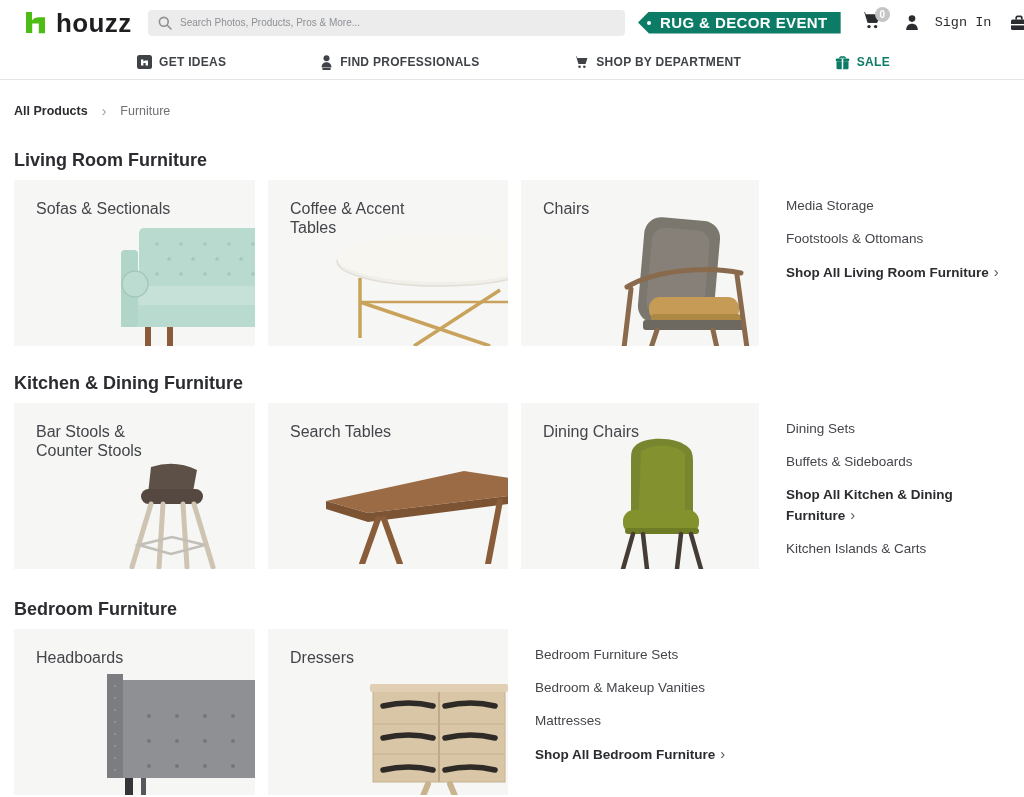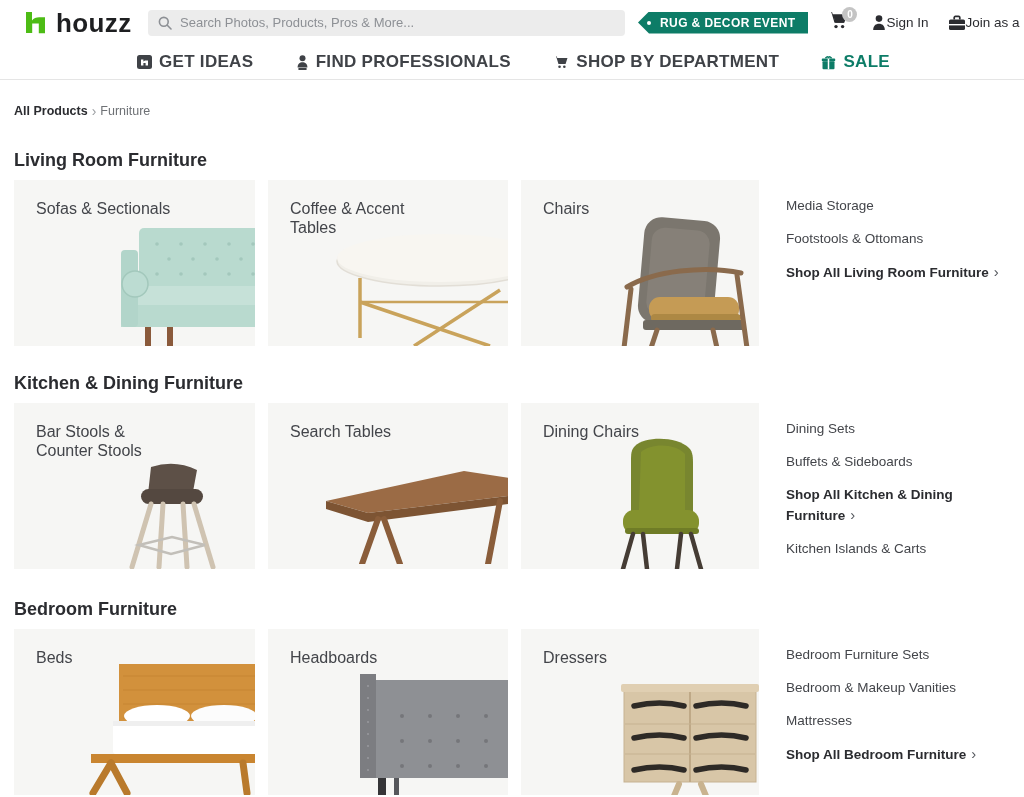--- a/index.html
+++ b/index.html
@@ -9,51 +9,51 @@
     background:#ffffff; color:#2b2c30;
     font-family:"Liberation Sans", sans-serif;
   }
   
   header { height:45px; display:flex; align-items:center; padding:0 22px; }
   .logo { display:flex; align-items:center; gap:7px; width:112px; flex:0 0 auto; cursor:pointer; }
   .logo-text { font-size:26px; font-weight:600; letter-spacing:.4px; color:#1e1f21; line-height:1; }
   .search { position:relative; width:477px; height:26px; margin-left:14px; flex:0 0 auto; }
   .search input {
     width:100%; height:100%; border:none; background:#ececec; border-radius:4px;
-    padding:0 10px 0 32px; font-size:13px; color:#444; outline:none;
+    padding:0 10px 0 32px; font-size:10px; color:#444; outline:none;
     font-family:"Liberation Sans", sans-serif;
   }
   .search input::placeholder { color:#8d9095; }
   .search .mag { position:absolute; left:10px; top:6px; }
   .event-badge {
     position:relative; margin-left:13px; height:22px; flex:0 0 auto;
-    background:#0d7c67; color:#fff; font-size:12px; font-weight:700; letter-spacing:.4px;
+    background:#0d7c67; color:#fff; font-size:15px; font-weight:700; letter-spacing:.4px;
     display:flex; align-items:center; padding:0 13px 0 22px;
     clip-path:polygon(0 50%, 11px 0, 100% 0, 100% 100%, 11px 100%);
     cursor:pointer; white-space:nowrap;text-align:center;
   }
   .badge-dot { position:absolute; left:9px; top:9px; width:4px; height:4px; border-radius:50%; background:#fff; }
   .cart { position:relative; margin-left:19px; flex:0 0 auto; cursor:pointer; width:26px; height:28px; }
   .cart-count {
     position:absolute; top:-2px; right:-4px; width:15px; height:15px; border-radius:50%;
     background:#c4c4c4; color:#fff; font-size:10px; font-weight:700;
     display:flex; align-items:center; justify-content:center;
   }
-  .hlink { display:flex; align-items:center; gap:0; margin-left:19px; font-size:13.5px; color:#2b2c30; cursor:pointer; white-space:nowrap; flex:0 0 auto; }
+  .hlink { display:flex; align-items:center; gap:16px; margin-left:19px; font-size:13.5px; color:#2b2c30; cursor:pointer; white-space:nowrap; flex:0 0 auto;font-family:Liberation Mono, monospace; }
   
   nav {
     height:35px; border-bottom:1px solid #e5e5e5;
     display:flex; align-items:center; justify-content:space-between;
     padding:0 134px 0 137px;
   }
-  .nav-item { display:flex; align-items:center; gap:7px; font-size:17px; font-weight:700; letter-spacing:.3px; color:#3f4247; cursor:pointer; white-space:nowrap; }
+  .nav-item { display:flex; align-items:center; gap:7px; font-size:12px; font-weight:700; letter-spacing:.3px; color:#3f4247; cursor:pointer; white-space:nowrap; }
   .nav-item.sale { color:#0d7c67; }
   
   main { padding:0 14px; }
-  .breadcrumb { margin-top:24px; font-size:12.5px; display:flex; align-items:center; gap:4px; }
+  .breadcrumb { margin-top:24px; font-size:12.5px; display:flex; align-items:center; gap:14px; }
   .bc-current { color:#6e7175; }
   .bc-root { font-weight:700; color:#2b2c30; text-decoration:none; cursor:pointer; }
   .bc-sep { color:#9a9da1; font-size:14px; line-height:1; }
   .section-title { font-size:18px; font-weight:700; color:#2b2c30; margin:28px 0 11px; line-height:18px; }
   .first .section-title { margin-top:33px; }
   .row { display:grid; grid-template-columns:241px 240px 238px 1fr; column-gap:13px; }
   .card {
     position:relative; height:166px; background:#f6f6f4; overflow:hidden;
     display:block; cursor:pointer;
   }
@@ -283,42 +283,20 @@
         <a class="link shop-all"><span>Shop All Kitchen &amp; Dining Furniture</span><span class="chev">›</span></a>
         <a class="link">Kitchen Islands &amp; Carts</a>
       </div>
     </div>
   </section>
 
   <section>
     <h2 class="section-title">Bedroom Furniture</h2>
     <div class="row">
       <a class="card">
-        <span class="card-title">Beds</span>
-        <svg class="ill ill-bed" width="212" height="131" viewBox="0 0 212 131">
-          <rect x="72" y="0" width="140" height="66" fill="#d2913c"></rect>
-          <g stroke="#c07f2e" stroke-width="1.2" opacity="0.6">
-            <path d="M76 12 H208"></path>
-              <path d="M76 26 H208"></path>
-              <path d="M76 40 H208"></path>
-              <path d="M76 54 H208"></path>
-          </g>
-          <ellipse cx="110" cy="52" rx="33" ry="11" fill="#ffffff"></ellipse>
-          <ellipse cx="177" cy="52" rx="33" ry="11" fill="#fcfcfc"></ellipse>
-          <rect x="66" y="57" width="146" height="33" rx="3" fill="#ffffff"></rect>
-          <rect x="66" y="57" width="146" height="5" fill="#efefef"></rect>
-          <rect x="44" y="90" width="168" height="9" fill="#c98530"></rect>
-          <g stroke="#b97a2c" stroke-width="7" stroke-linecap="round" fill="none">
-            <path d="M64 99 L46 129"></path>
-            <path d="M64 99 L80 129"></path>
-            <path d="M196 99 L200 129"></path>
-          </g>
-        </svg>
-      </a>
-      <a class="card">
         <span class="card-title">Headboards</span>
         <svg class="ill ill-headboard" width="158" height="121" viewBox="0 0 158 121">
           <rect x="0" y="0" width="16" height="104" fill="#7c7d81"></rect>
           <g fill="#97989c">
             <circle cx="8" cy="12" r="1.1"></circle>
               <circle cx="8" cy="24" r="1.1"></circle>
               <circle cx="8" cy="36" r="1.1"></circle>
               <circle cx="8" cy="48" r="1.1"></circle>
               <circle cx="8" cy="60" r="1.1"></circle>
               <circle cx="8" cy="72" r="1.1"></circle>

